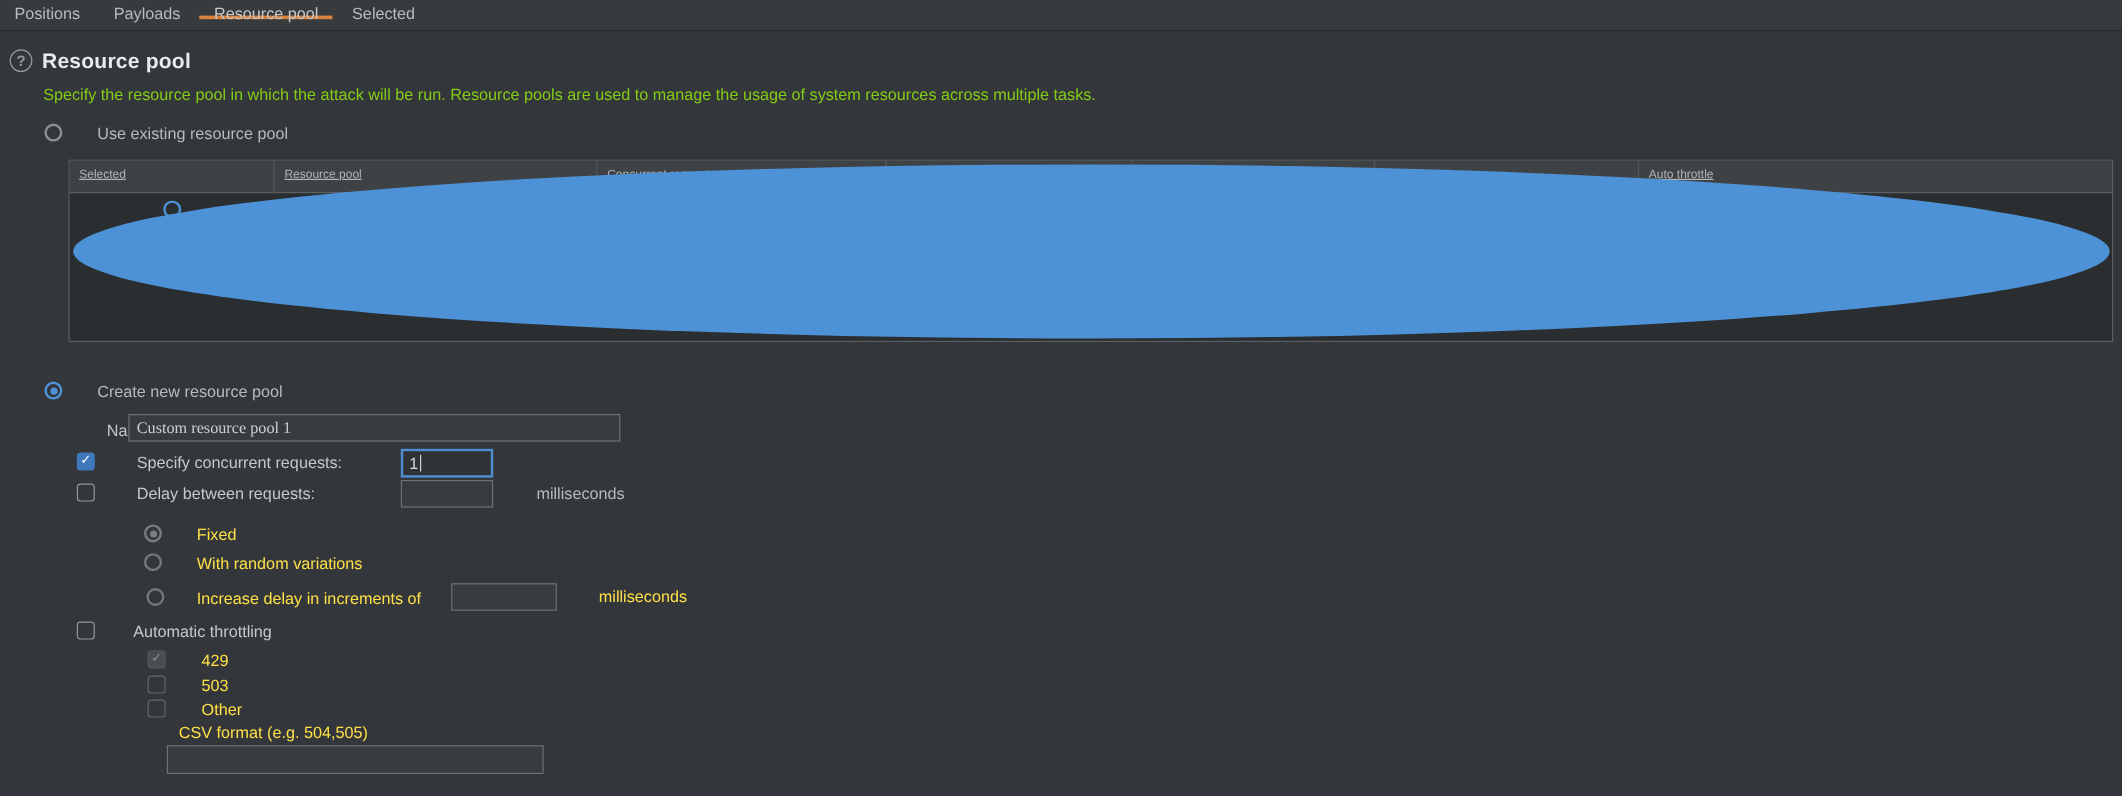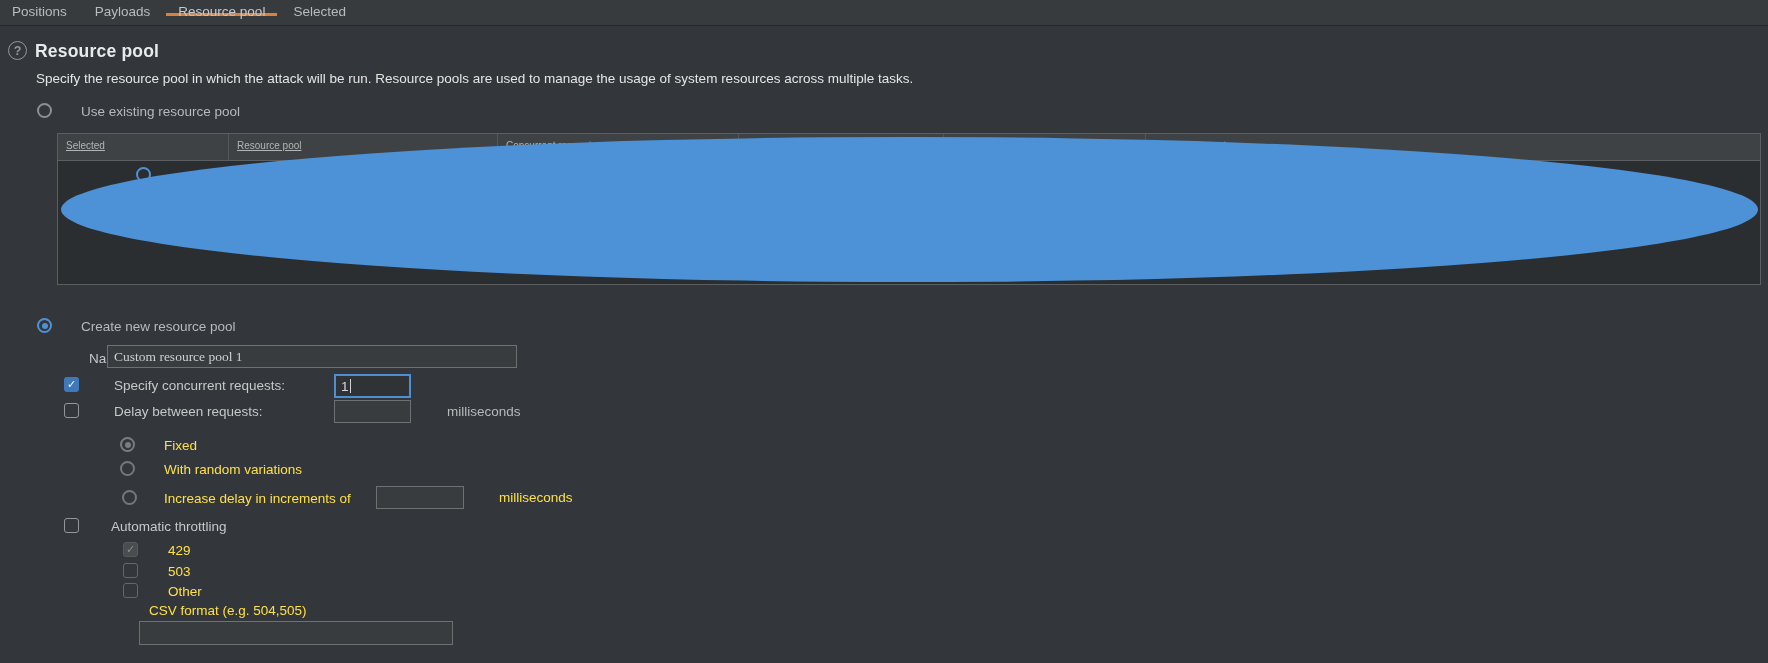--- a/index.html
+++ b/index.html
@@ -30,21 +30,21 @@
     border:1.5px solid #96999b;border-radius:50%;
     color:#96999b;font-size:12.5px;font-weight:bold;
     display:flex;align-items:center;justify-content:center;box-sizing:border-box;
   }
   .page-title{
     position:absolute;left:35px;top:41px;
     font-size:17.5px;font-weight:bold;color:#e8eaec;letter-spacing:.2px;
   }
   .page-desc{
     position:absolute;left:36px;top:71px;
-    font-size:13.5px;color:#e5e5e5;white-space:nowrap;
+    font-size:13.5px;color:#84cc16;white-space:nowrap;
   }
   
   .lbl{position:absolute;font-size:13.5px;white-space:nowrap;color:#c6c8ca;margin-left:24px;}
   .lbl.mid{color:#b7b9bb;}
   .lbl.dim{color:#fde047;}
   .radio{
     position:absolute;width:15px;height:15px;border-radius:50%;
     box-sizing:border-box;border:2px solid #8d9092;
   }
   .radio.on-blue{border-color:#4d92d6;}
@@ -111,20 +111,21 @@
 <span class="lbl mid" style="left:57px;top:104px;">Use existing resource pool</span>
 
 <div class="pool-table">
   <div class="thead">
     <div class="th w0">Selected</div>
     <div class="th w1">Resource pool</div>
     <div class="th w2">Concurrent requests</div>
     <div class="th w3">Request delay</div>
     <div class="th w4">Random delay</div>
     <div class="th w5">Delay increment</div>
+    <div class="th">Auto throttle</div>
   </div>
   <div class="trow">
     <div class="td td-selected w0">
       <span class="radio on-blue"></span>
     </div>
     <div class="td w1">Default resource pool</div>
     <div class="td w2">10</div>
     <div class="td w3"></div>
     <div class="td w4"></div>
     <div class="td w5"></div>

